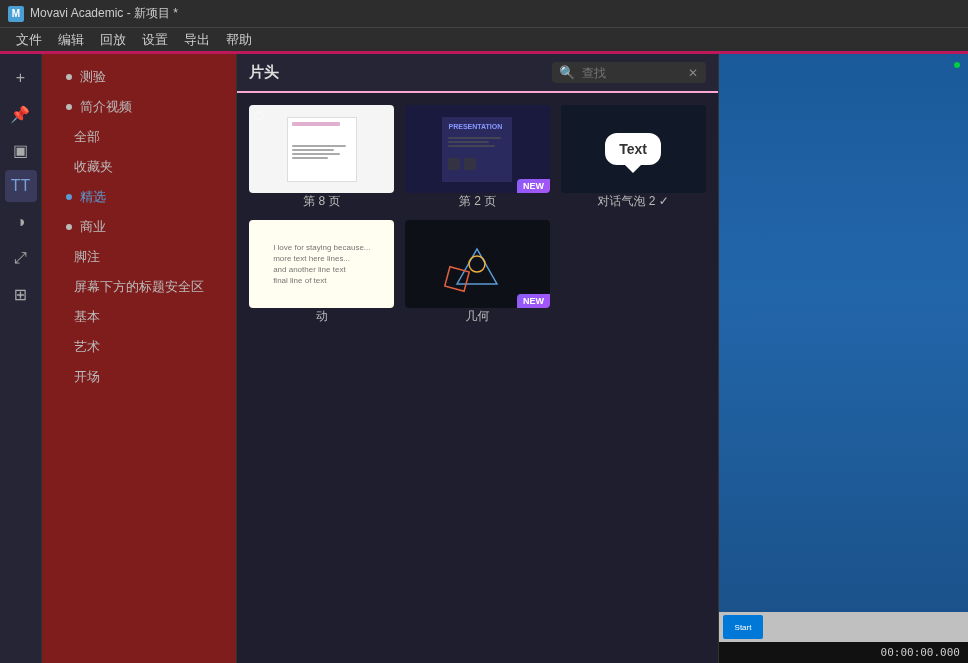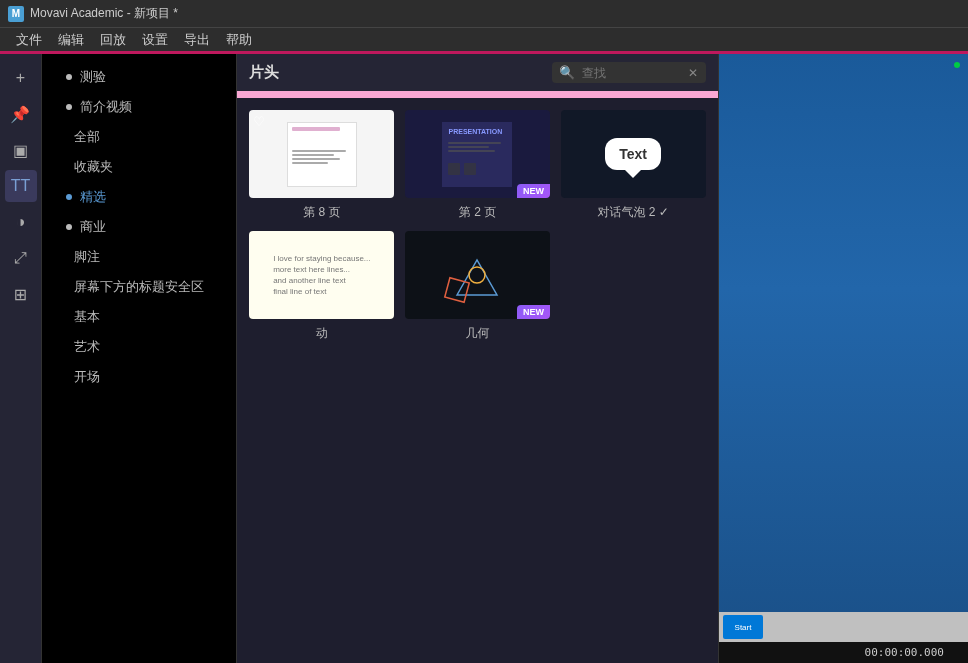--- a/index.html
+++ b/index.html
@@ -28,54 +28,54 @@
       padding-top: 8px; border-right: 1px solid #333; gap: 4px;
     }
     .left-icon {
       width: 32px; height: 32px; border-radius: 4px; display: flex; align-items: center;
       justify-content: center; cursor: pointer; color: #aaa; font-size: 16px;
     }
     .left-icon.active { background: #3a3a5c; color: #7a9fd4; }
 
     
     #category-panel {
-      width: 195px; background: #000000; border-right: 1px solid #333; overflow-y: auto; padding: 8px 0;
+      width: 195px; background: #7f1d1d; border-right: 1px solid #333; overflow-y: auto; padding: 8px 0;
     }
     .cat-item {
       padding: 6px 16px 6px 24px; cursor: pointer; color: #bbb; font-size: 13px; display: flex; align-items: center;
     }
     .cat-item.active { color: #5b9bd5; }
     .cat-item .bullet { width: 6px; height: 6px; border-radius: 50%; background: #5b9bd5; margin-right: 8px; display: inline-block; }
     .cat-item .bullet.white { background: #bbb; }
     .cat-item.sub { padding-left: 32px; }
 
     
     #content-area { flex: 1; display: flex; flex-direction: column; background: #1e1e2e; }
 
     
     #panel-header {
       padding: 8px 12px; background: #252535; display: flex; align-items: center;
-      justify-content: space-between; border-bottom: 7px solid #f9a8d4;
+      justify-content: space-between; border-bottom: 2px solid #f9a8d4;
     }
     #panel-title { font-size: 15px; color: #ddd; font-weight: bold; }
     #search-bar {
       display: flex; align-items: center; background: #333; border-radius: 4px;
       padding: 3px 8px; gap: 6px;
     }
     #search-bar input {
       background: none; border: none; outline: none; color: #ccc; font-size: 12px; width: 100px;
     }
     #search-close { color: #888; cursor: pointer; font-size: 12px; }
 
     
     #thumbnails {
       flex: 1; overflow-y: auto; padding: 12px; display: grid;
       grid-template-columns: repeat(3, 1fr); gap: 10px; align-content: start;
     }
-    .thumb-item { display: flex; flex-direction: column; align-items: center; gap: 6px; cursor: pointer; }
+    .thumb-item { display: flex; flex-direction: column; align-items: center; cursor: pointer; }
     .thumb-box {
       width: 145px; height: 88px; background: #111; border-radius: 4px; position: relative;
       overflow: hidden; display: flex; align-items: center; justify-content: center;
     }
     .thumb-label { font-size: 12px; color: #bbb; }
     .new-badge {
       position: absolute; bottom: 0; right: 0;
       background: linear-gradient(135deg, #8b5cf6, #a855f7);
       color: white; font-size: 9px; padding: 2px 6px; border-top-left-radius: 4px;
       font-weight: bold;
@@ -109,21 +109,21 @@
 
     
     .thumb6-inner { width: 100%; height: 100%; background: #0d1117; display: flex; align-items: center; justify-content: center; }
 
     
     #preview-area {
       width: 250px; background: #1a3a5c; border-left: 1px solid #333;
       display: flex; flex-direction: column;
     }
     #video-preview { flex: 1; background: linear-gradient(135deg, #1a5a8a 0%, #0d3a6e 50%, #1a6a9a 100%); position: relative; }
-    #timecode { background: #111; color: #ccc; text-align: right; padding: 4px 24px; font-size: 11px; font-family: monospace; }
+    #timecode { background: #111; color: #ccc; text-align: right; padding: 4px 8px; font-size: 11px; font-family: monospace; }
   </style>
 </head>
 <body>
 
 <div id="titlebar">
   <div class="app-icon">M</div>
   <span>Movavi Academic - 新项目 *</span>
 </div>
 
 <div id="menubar">

